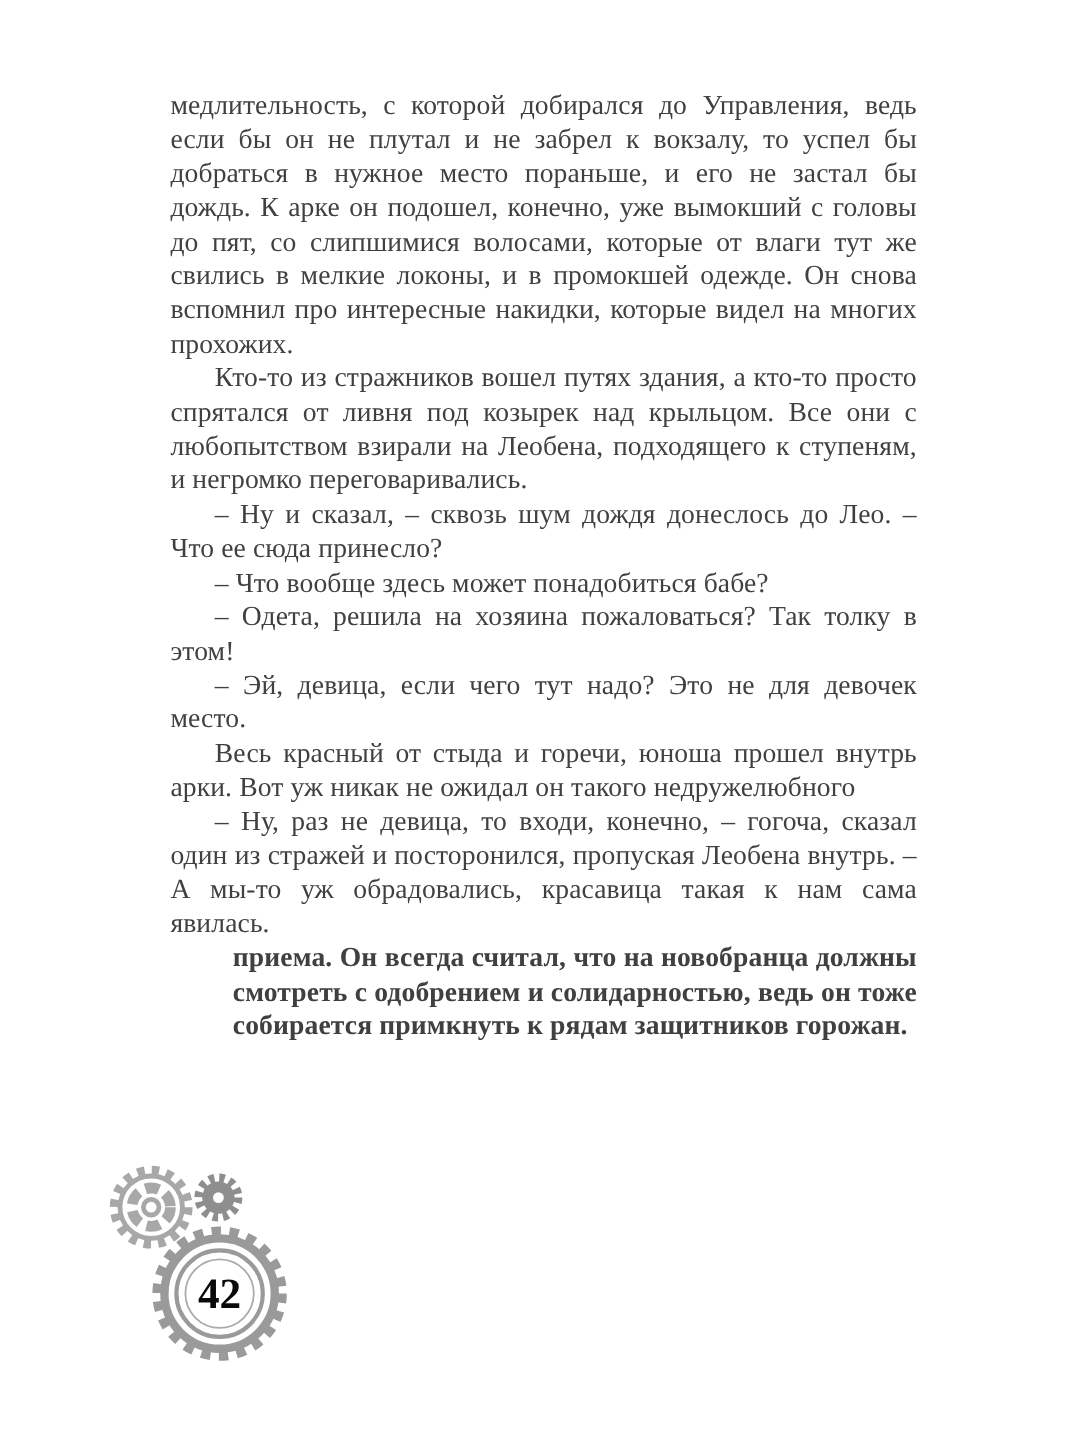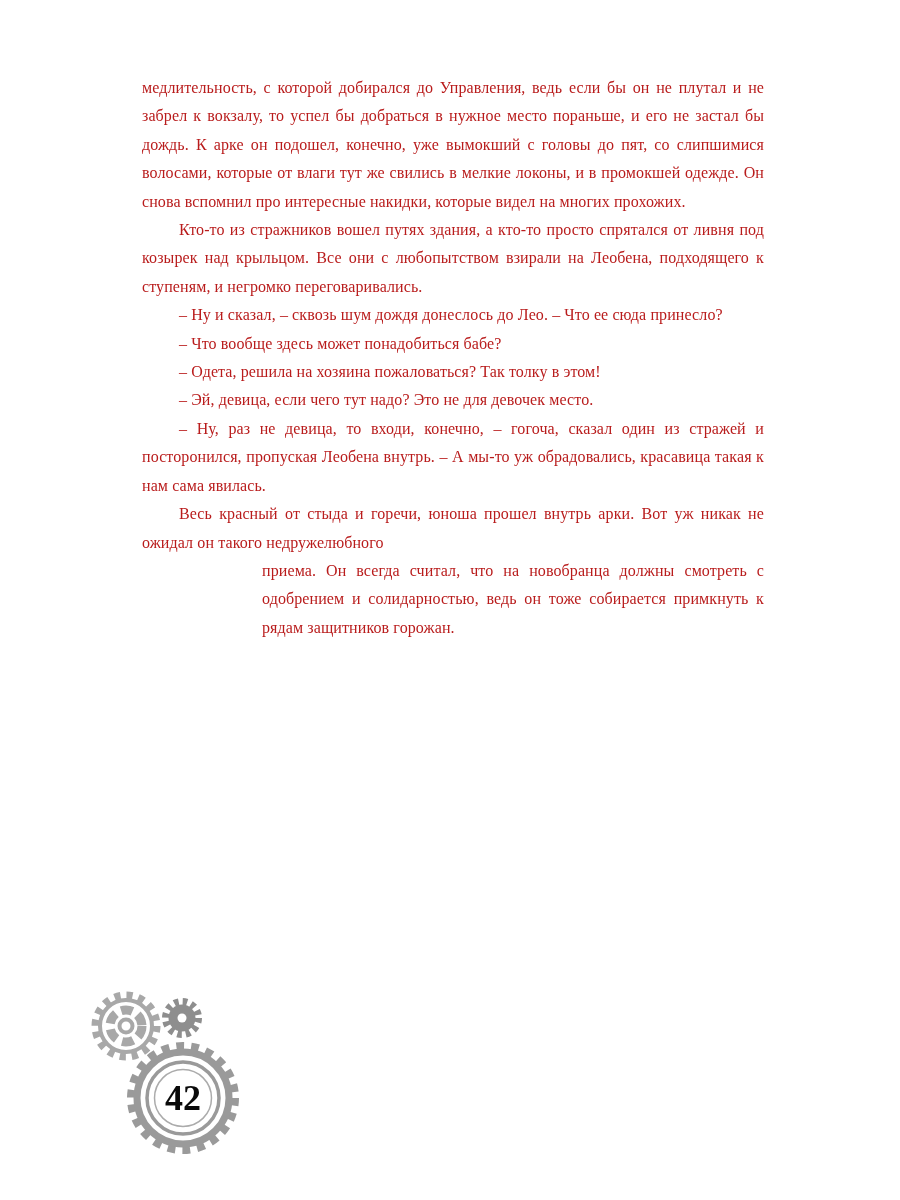--- a/index.html
+++ b/index.html
@@ -13,55 +13,56 @@
   .page {
     position: absolute;
     inset: 0;
     background: #ffffff;
   }
   .text-block {
     position: absolute;
     left: 142px;
     top: 74px;
     width: 622px;
-    font-size: 16px;
+    font-size: 23px;
     line-height: 28.4px;
-    color: #b91c1c;
+    color: #404040;
     text-align: justify;
     letter-spacing: 0.1px;
   }
   .para { text-indent: 37px; }
   .para.no-indent { text-indent: 0; }
   .para.continuation {
     text-indent: 0;
-    margin-left: 120px;
+    margin-left: 52px;
+    font-weight: bold;
   }
   .ornament {
     position: absolute;
     left: 82px;
-    top: 986px;
+    top: 966px;
     width: 164px;
     height: 178px;
   }
   .ornament svg { display: block; width: 100%; height: 100%; }
 </style>
 </head>
 <body>
 
 <div class="page">
 
   <div class="text-block">
     <p class="para no-indent">медлительность, с которой добирался до Управления, ведь если бы он не плутал и не забрел к вокзалу, то успел бы добраться в нужное место пораньше, и его не застал бы дождь. К арке он подошел, конечно, уже вымокший с головы до пят, со слипшимися волосами, которые от влаги тут же свились в мелкие локоны, и в промокшей одежде. Он снова вспомнил про интересные накидки, которые видел на многих прохожих.</p>
     <p class="para">Кто-то из стражников вошел путях здания, а кто-то просто спрятался от ливня под козырек над крыльцом. Все они с любопытством взирали на Леобена, подходящего к ступеням, и негромко переговаривались.</p>
     <p class="para">– Ну и сказал, – сквозь шум дождя донеслось до Лео. – Что ее сюда принесло?</p>
     <p class="para">– Что вообще здесь может понадобиться бабе?</p>
     <p class="para">– Одета, решила на хозяина пожаловаться? Так толку в этом!</p>
     <p class="para">– Эй, девица, если чего тут надо? Это не для девочек место.</p>
+    <p class="para">Весь красный от стыда и горечи, юноша прошел внутрь арки. Вот уж никак не ожидал он такого недружелюбного</p>
     <p class="para">– Ну, раз не девица, то входи, конечно, – гогоча, сказал один из стражей и посторонился, пропуская Леобена внутрь. – А мы-то уж обрадовались, красавица такая к нам сама явилась.</p>
-    <p class="para">Весь красный от стыда и горечи, юноша прошел внутрь арки. Вот уж никак не ожидал он такого недружелюбного</p>
     <p class="para continuation">приема. Он всегда считал, что на новобранца должны смотреть с одобрением и солидарностью, ведь он тоже собирается примкнуть к рядам защитников горожан.</p>
   </div>
 
   <div class="ornament">
     <svg viewBox="0 0 164 178" xmlns="http://www.w3.org/2000/svg">
 
       <g>
         <circle cx="44" cy="40" r="30" fill="none" stroke="#a8a8a8" stroke-width="9" stroke-dasharray="6 5.8"></circle>
         <circle cx="44" cy="40" r="26" fill="#ffffff" stroke="#a8a8a8" stroke-width="4"></circle>
         <circle cx="44" cy="40" r="16" fill="none" stroke="#a8a8a8" stroke-width="9" stroke-dasharray="11.5 6"></circle>

